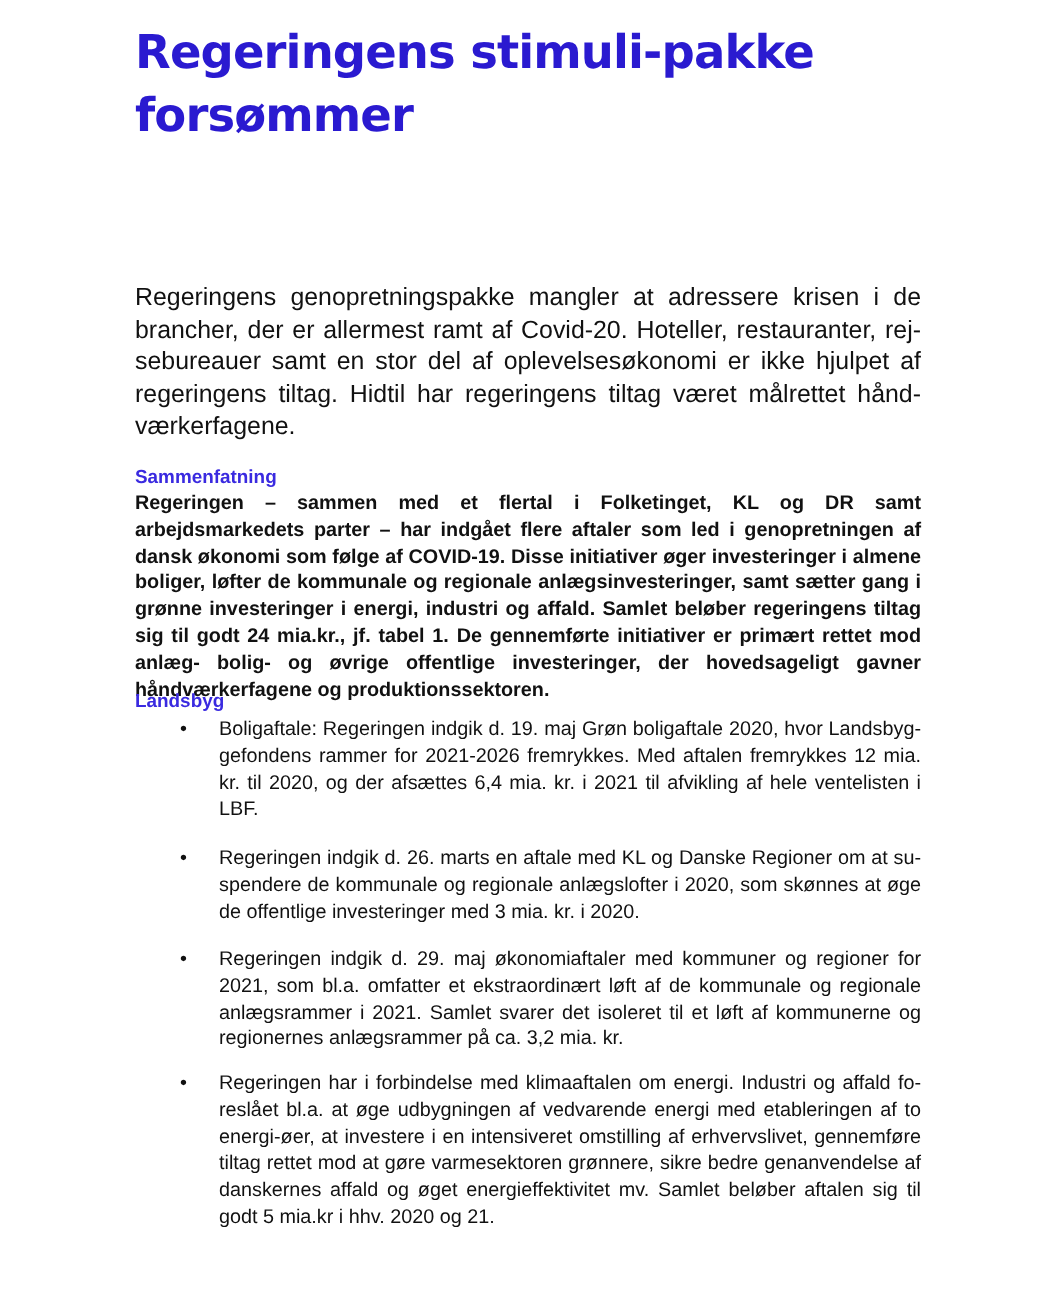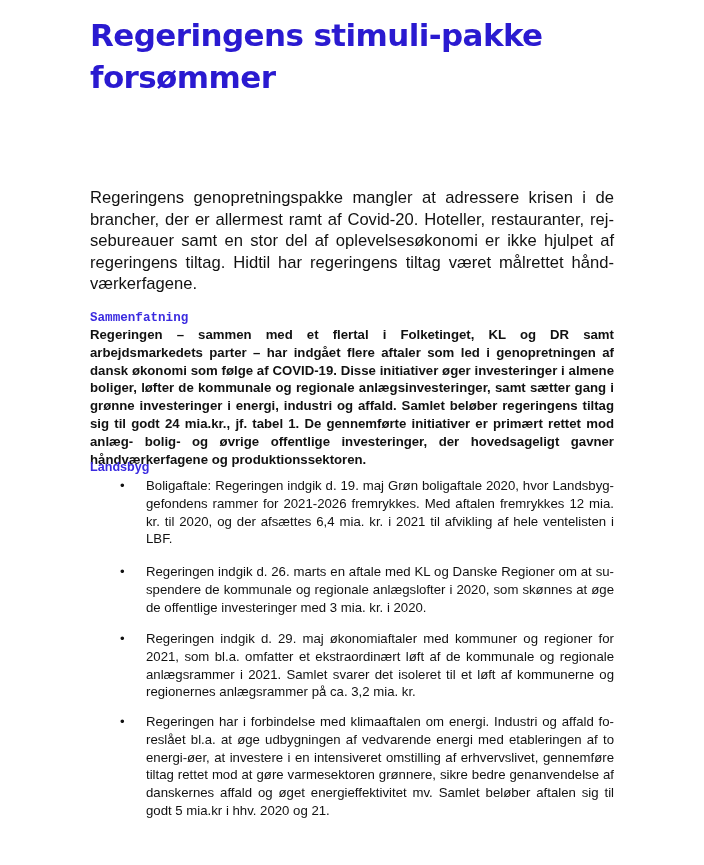--- a/index.html
+++ b/index.html
@@ -50,21 +50,21 @@
     }
     .section-head {
       position: absolute;
       left: 0;
       margin: 0;
       font-size: 12.6px;
       font-weight: bold;
       color: #3a2ae0;
       line-height: 16px;
     }
-    .section-head.s1 { top: 310px; font-family: Liberation Mono, monospace; }
+    .section-head.s1 { top: 310px; }
     .section-head.s2 { top: 459px; }
     .summary {
       position: absolute;
       top: 326px;
       left: 0;
       width: 524px;
       margin: 0;
       font-size: 13.2px;
       line-height: 17.8px;
       text-align: justify;

